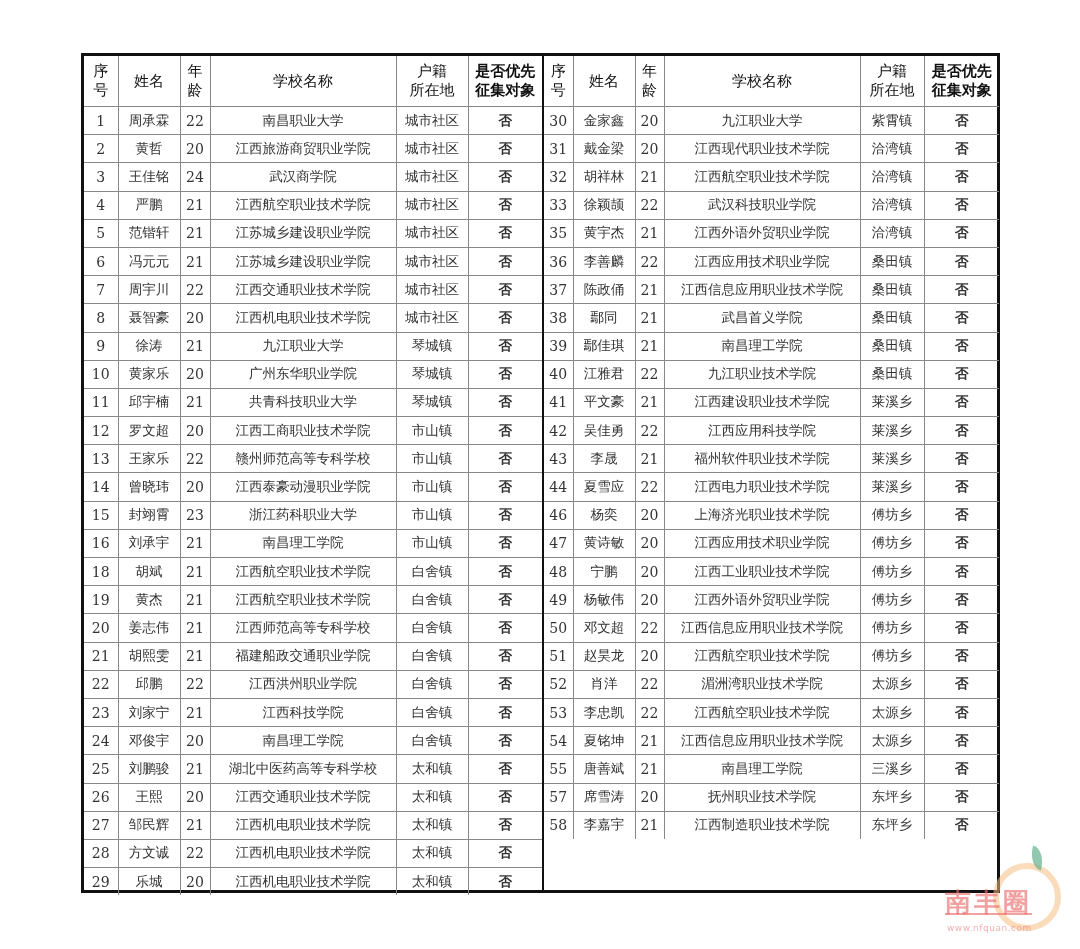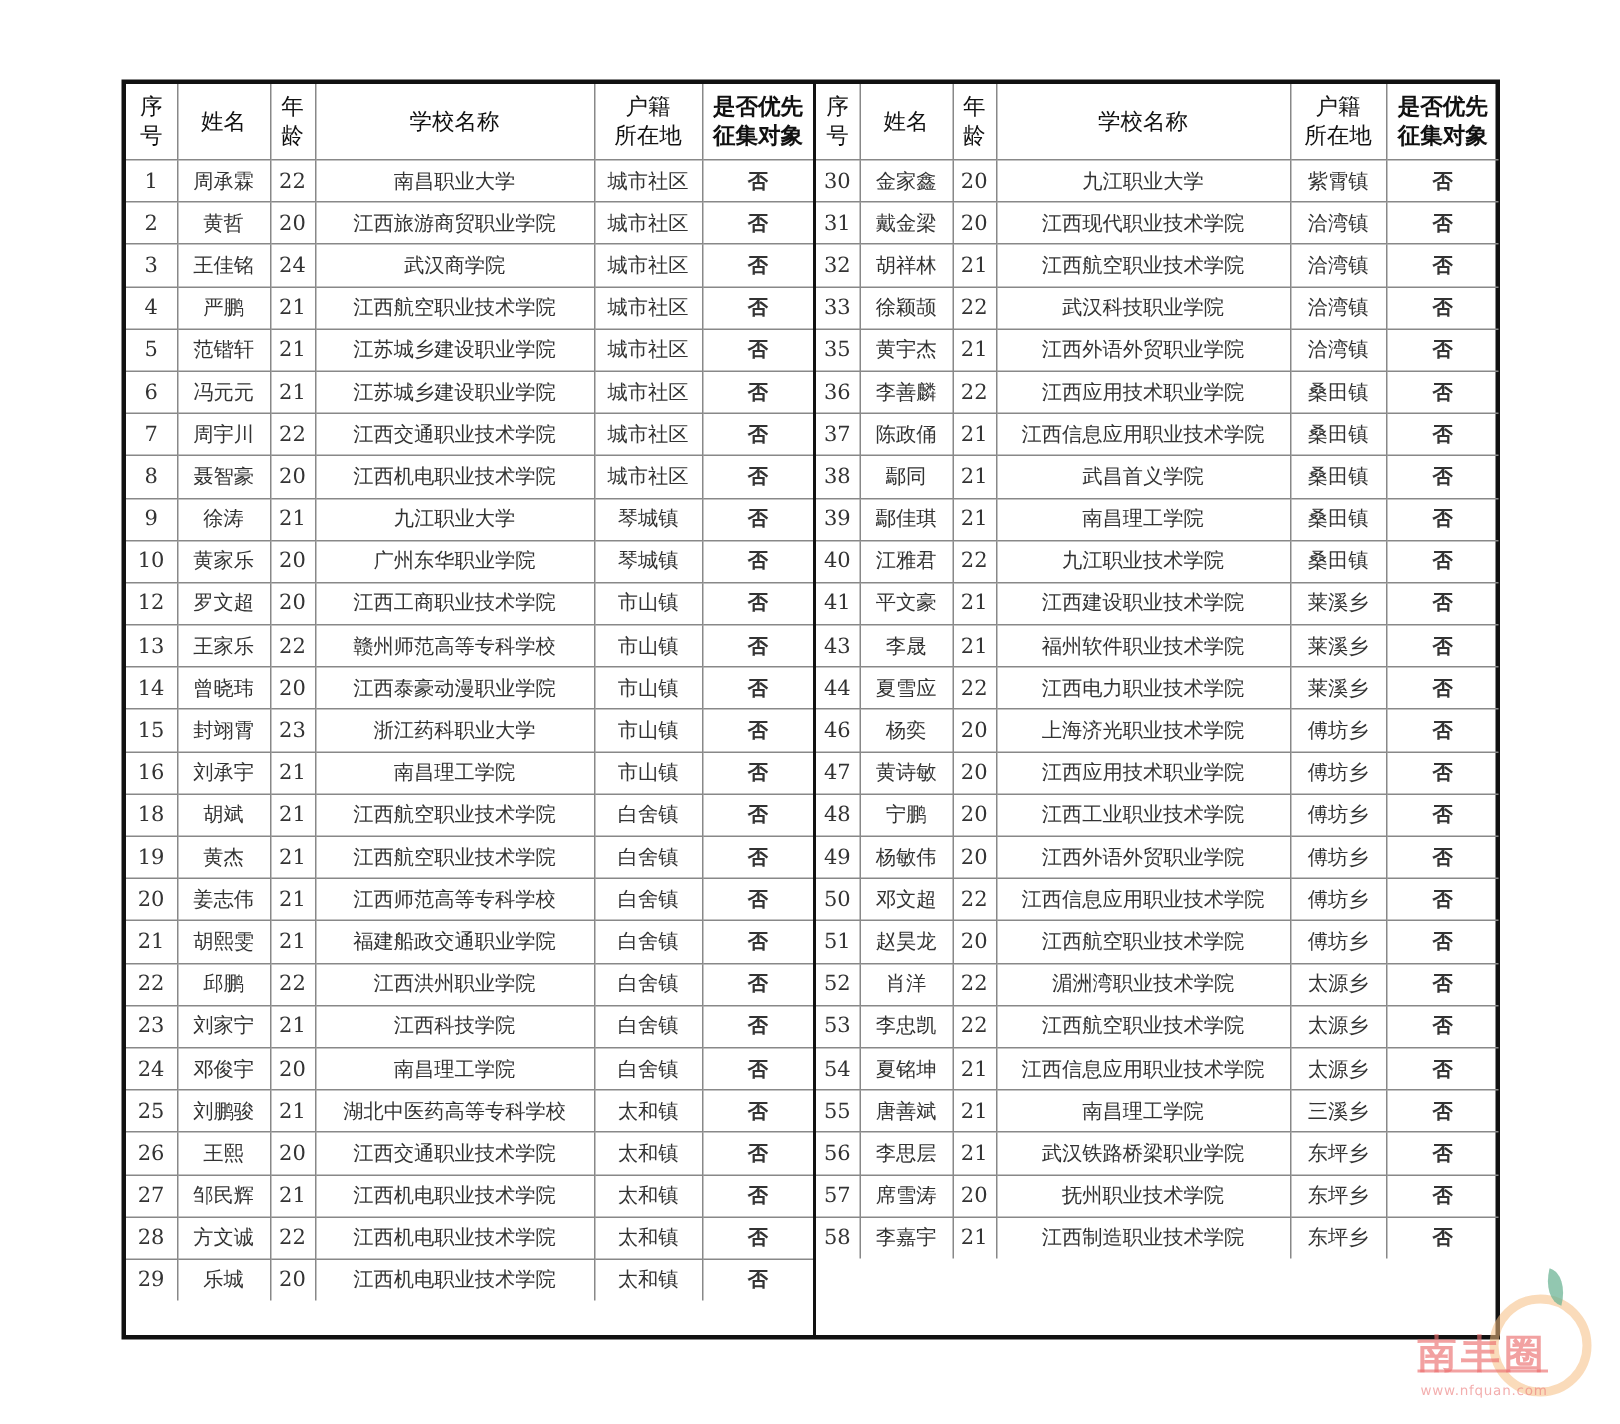--- a/index.html
+++ b/index.html
@@ -144,20 +144,28 @@
           </tr>
           <tr>
             <td class="seq">10</td>
             <td class="name">黄家乐</td>
             <td class="age">20</td>
             <td class="school">广州东华职业学院</td>
             <td class="loc">琴城镇</td>
             <td class="prio">否</td>
           </tr>
           <tr>
+            <td class="seq">11</td>
+            <td class="name">邱宇楠</td>
+            <td class="age">21</td>
+            <td class="school">共青科技职业大学</td>
+            <td class="loc">琴城镇</td>
+            <td class="prio">否</td>
+          </tr>
+          <tr>
             <td class="seq">12</td>
             <td class="name">罗文超</td>
             <td class="age">20</td>
             <td class="school">江西工商职业技术学院</td>
             <td class="loc">市山镇</td>
             <td class="prio">否</td>
           </tr>
           <tr>
             <td class="seq">13</td>
             <td class="name">王家乐</td>
@@ -404,20 +412,28 @@
           </tr>
           <tr>
             <td class="seq">41</td>
             <td class="name">平文豪</td>
             <td class="age">21</td>
             <td class="school">江西建设职业技术学院</td>
             <td class="loc">莱溪乡</td>
             <td class="prio">否</td>
           </tr>
           <tr>
+            <td class="seq">42</td>
+            <td class="name">吴佳勇</td>
+            <td class="age">22</td>
+            <td class="school">江西应用科技学院</td>
+            <td class="loc">莱溪乡</td>
+            <td class="prio">否</td>
+          </tr>
+          <tr>
             <td class="seq">43</td>
             <td class="name">李晟</td>
             <td class="age">21</td>
             <td class="school">福州软件职业技术学院</td>
             <td class="loc">莱溪乡</td>
             <td class="prio">否</td>
           </tr>
           <tr>
             <td class="seq">44</td>
             <td class="name">夏雪应</td>
@@ -497,28 +513,20 @@
             <td class="school">江西信息应用职业技术学院</td>
             <td class="loc">太源乡</td>
             <td class="prio">否</td>
           </tr>
           <tr>
             <td class="seq">55</td>
             <td class="name">唐善斌</td>
             <td class="age">21</td>
             <td class="school">南昌理工学院</td>
             <td class="loc">三溪乡</td>
-            <td class="prio">否</td>
-          </tr>
-          <tr>
-            <td class="seq">56</td>
-            <td class="name">李思层</td>
-            <td class="age">21</td>
-            <td class="school">武汉铁路桥梁职业学院</td>
-            <td class="loc">东坪乡</td>
             <td class="prio">否</td>
           </tr>
           <tr>
             <td class="seq">57</td>
             <td class="name">席雪涛</td>
             <td class="age">20</td>
             <td class="school">抚州职业技术学院</td>
             <td class="loc">东坪乡</td>
             <td class="prio">否</td>
           </tr>

